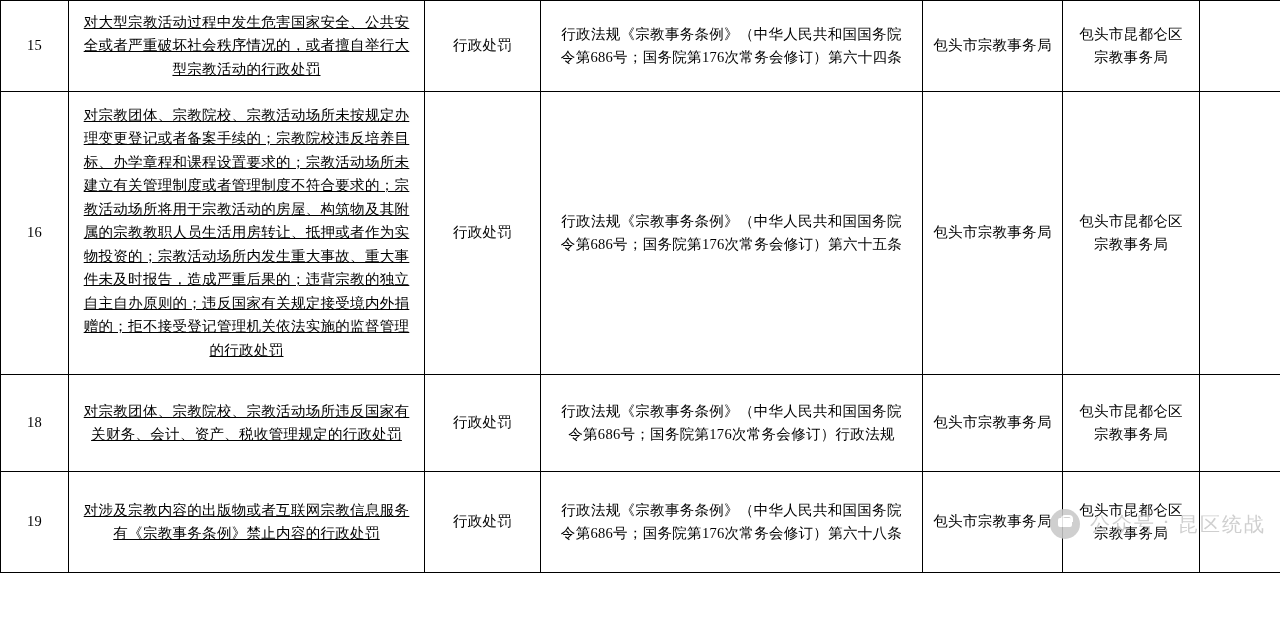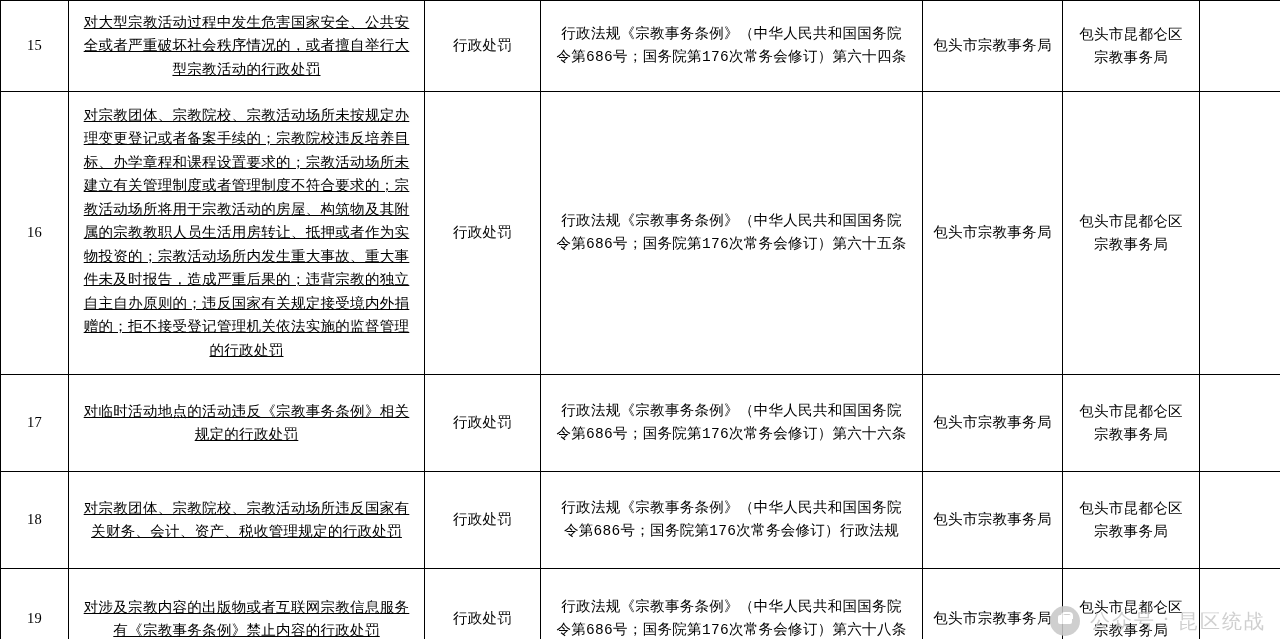--- a/index.html
+++ b/index.html
@@ -51,21 +51,20 @@
     padding: 10px 14px;
     text-decoration: underline;
   }
   td.type-cell {
     white-space: nowrap;
     margin-top: 7px;
   }
   td.basis-cell {
     padding: 8px 10px;
     line-height: 1.66;
-    font-family: Liberation Mono, monospace;
   }
   td.org-cell, td.impl-cell {
     padding: 8px 6px;
     line-height: 1.66;
   }
   td.note-cell { }
 
   
   tr.row-15 td { height: 78px; }
   tr.row-16 td { height: 270px; }
@@ -163,35 +162,20 @@
           <span class="basis-line">令第686号；国务院第176次常务会修订）第六十五条</span>
         </td>
         <td class="org-cell">包头市宗教事务局</td>
         <td class="impl-cell">
           <span class="org-line">包头市昆都仑区</span>
           <span class="org-line">宗教事务局</span>
         </td>
         <td class="note-cell"></td>
       </tr>
 
-      <tr class="row-17">
-        <td class="index-cell">17</td>
-        <td class="item-cell">对临时活动地点的活动违反《宗教事务条例》相关规定的行政处罚</td>
-        <td class="type-cell">行政处罚</td>
-        <td class="basis-cell">
-          <span class="basis-line">行政法规《宗教事务条例》（中华人民共和国国务院</span>
-          <span class="basis-line">令第686号；国务院第176次常务会修订）第六十六条</span>
-        </td>
-        <td class="org-cell">包头市宗教事务局</td>
-        <td class="impl-cell">
-          <span class="org-line">包头市昆都仑区</span>
-          <span class="org-line">宗教事务局</span>
-        </td>
-        <td class="note-cell"></td>
-      </tr>
 
       <tr class="row-18">
         <td class="index-cell">18</td>
         <td class="item-cell">对宗教团体、宗教院校、宗教活动场所违反国家有关财务、会计、资产、税收管理规定的行政处罚</td>
         <td class="type-cell">行政处罚</td>
         <td class="basis-cell">
           <span class="basis-line">行政法规《宗教事务条例》（中华人民共和国国务院</span>
           <span class="basis-line">令第686号；国务院第176次常务会修订）行政法规</span>
         </td>
         <td class="org-cell">包头市宗教事务局</td>

